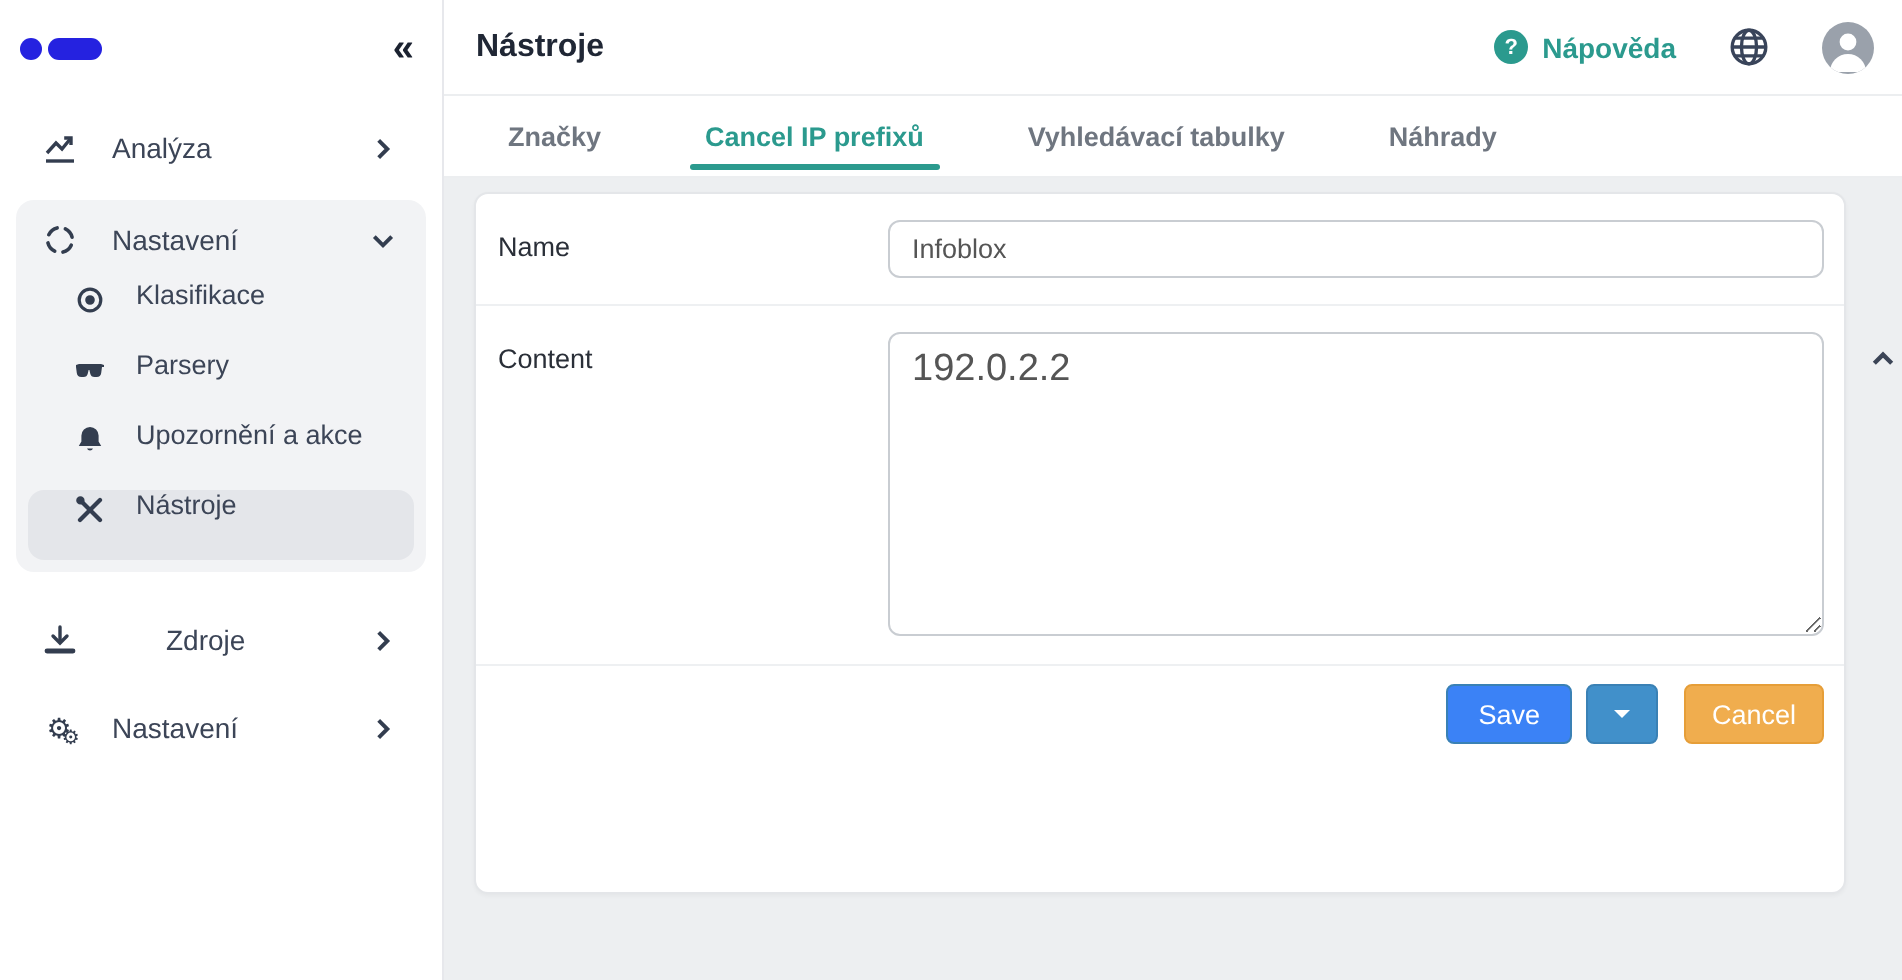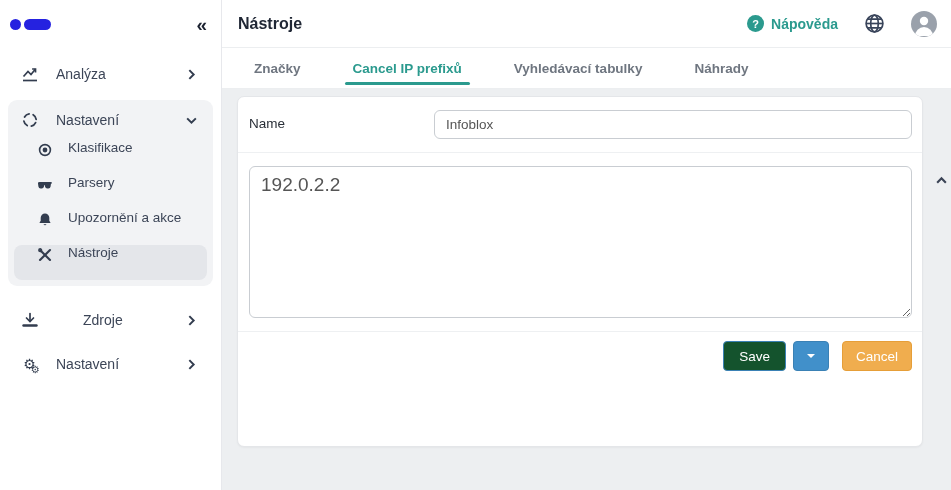--- a/index.html
+++ b/index.html
@@ -66,37 +66,37 @@
   .content { flex:1; background:#edeff1; padding:7px 14px 0 15px;
     position:relative; }
   .scroll-up { position:absolute; top:84px; right:3px; color:#3b4456;
     cursor:pointer; }
   .scroll-up svg { width:13px; height:13px; }
 
   .card { background:#fff; border:1px solid #e4e6e9; border-radius:7px;
     box-shadow:0 1px 2px rgba(0,0,0,.04); width:calc(100% - 14px);
     height:351px; display:flex; flex-direction:column; }
   .form-row { display:flex; align-items:flex-start; padding:13px 10px 13px 11px;
-    border-bottom:1px solid #eef0f2; }
+    border-bottom:1px solid #eef0f2;gap:10px; }
   .form-label { width:185px; min-width:185px; font-size:13.5px; color:#2a2f38;
     padding-top:6px; }
   .field { flex:1; }
   .text-input { width:100%; height:29px; border:1px solid #c9cdd2;
     border-radius:6px; padding:0 11px; font-size:13.5px; color:#555;
     font-family:"Liberation Sans", sans-serif; outline:none; background:#fff; }
   .textarea { width:100%; height:152px; border:1px solid #c9cdd2;
     border-radius:6px; padding:7px 11px; font-size:19px; color:#555;
     font-family:"Liberation Sans", sans-serif; outline:none; resize:both; }
   .row-content { padding-bottom:9px; }
   .footer-row { display:flex; justify-content:flex-end; align-items:flex-start;
     gap:7px; padding:9px 10px 0 10px; }
   .btn { height:30px; border:1px solid transparent; border-radius:4px;
     font-size:13.5px; color:#fff; cursor:pointer;
     font-family:"Liberation Sans", sans-serif; }
-  .btn-save { background:#14532d; border-color:#3a81b5; padding:0 15px; }
+  .btn-save { background:#3b82f6; border-color:#3a81b5; padding:0 15px; }
   .btn-caret { background:#4190ca; border-color:#3a81b5; width:36px;
     display:flex; align-items:center; justify-content:center; }
   .caret { width:0; height:0; border-left:4px solid transparent;
     border-right:4px solid transparent; border-top:4px solid #fff; }
   .btn-cancel { background:#f0ad4e; border-color:#e69e38; padding:0 13px;
     margin-left:6px; }
 </style>
 </head>
 <body>
 
@@ -260,20 +260,21 @@
 
         <div class="form-row">
           <label class="form-label">Name</label>
           <div class="field">
             <input class="text-input" type="text" value="Infoblox" style="">
           </div>
         </div>
 
 
         <div class="form-row row-content">
+          <label class="form-label">Content</label>
           <div class="field">
             <textarea class="textarea" style="">192.0.2.2</textarea>
           </div>
         </div>
 
         <div class="footer-row">
           <button class="btn btn-save">Save</button>
           <button class="btn btn-caret">
             <span class="caret"></span>
           </button>

